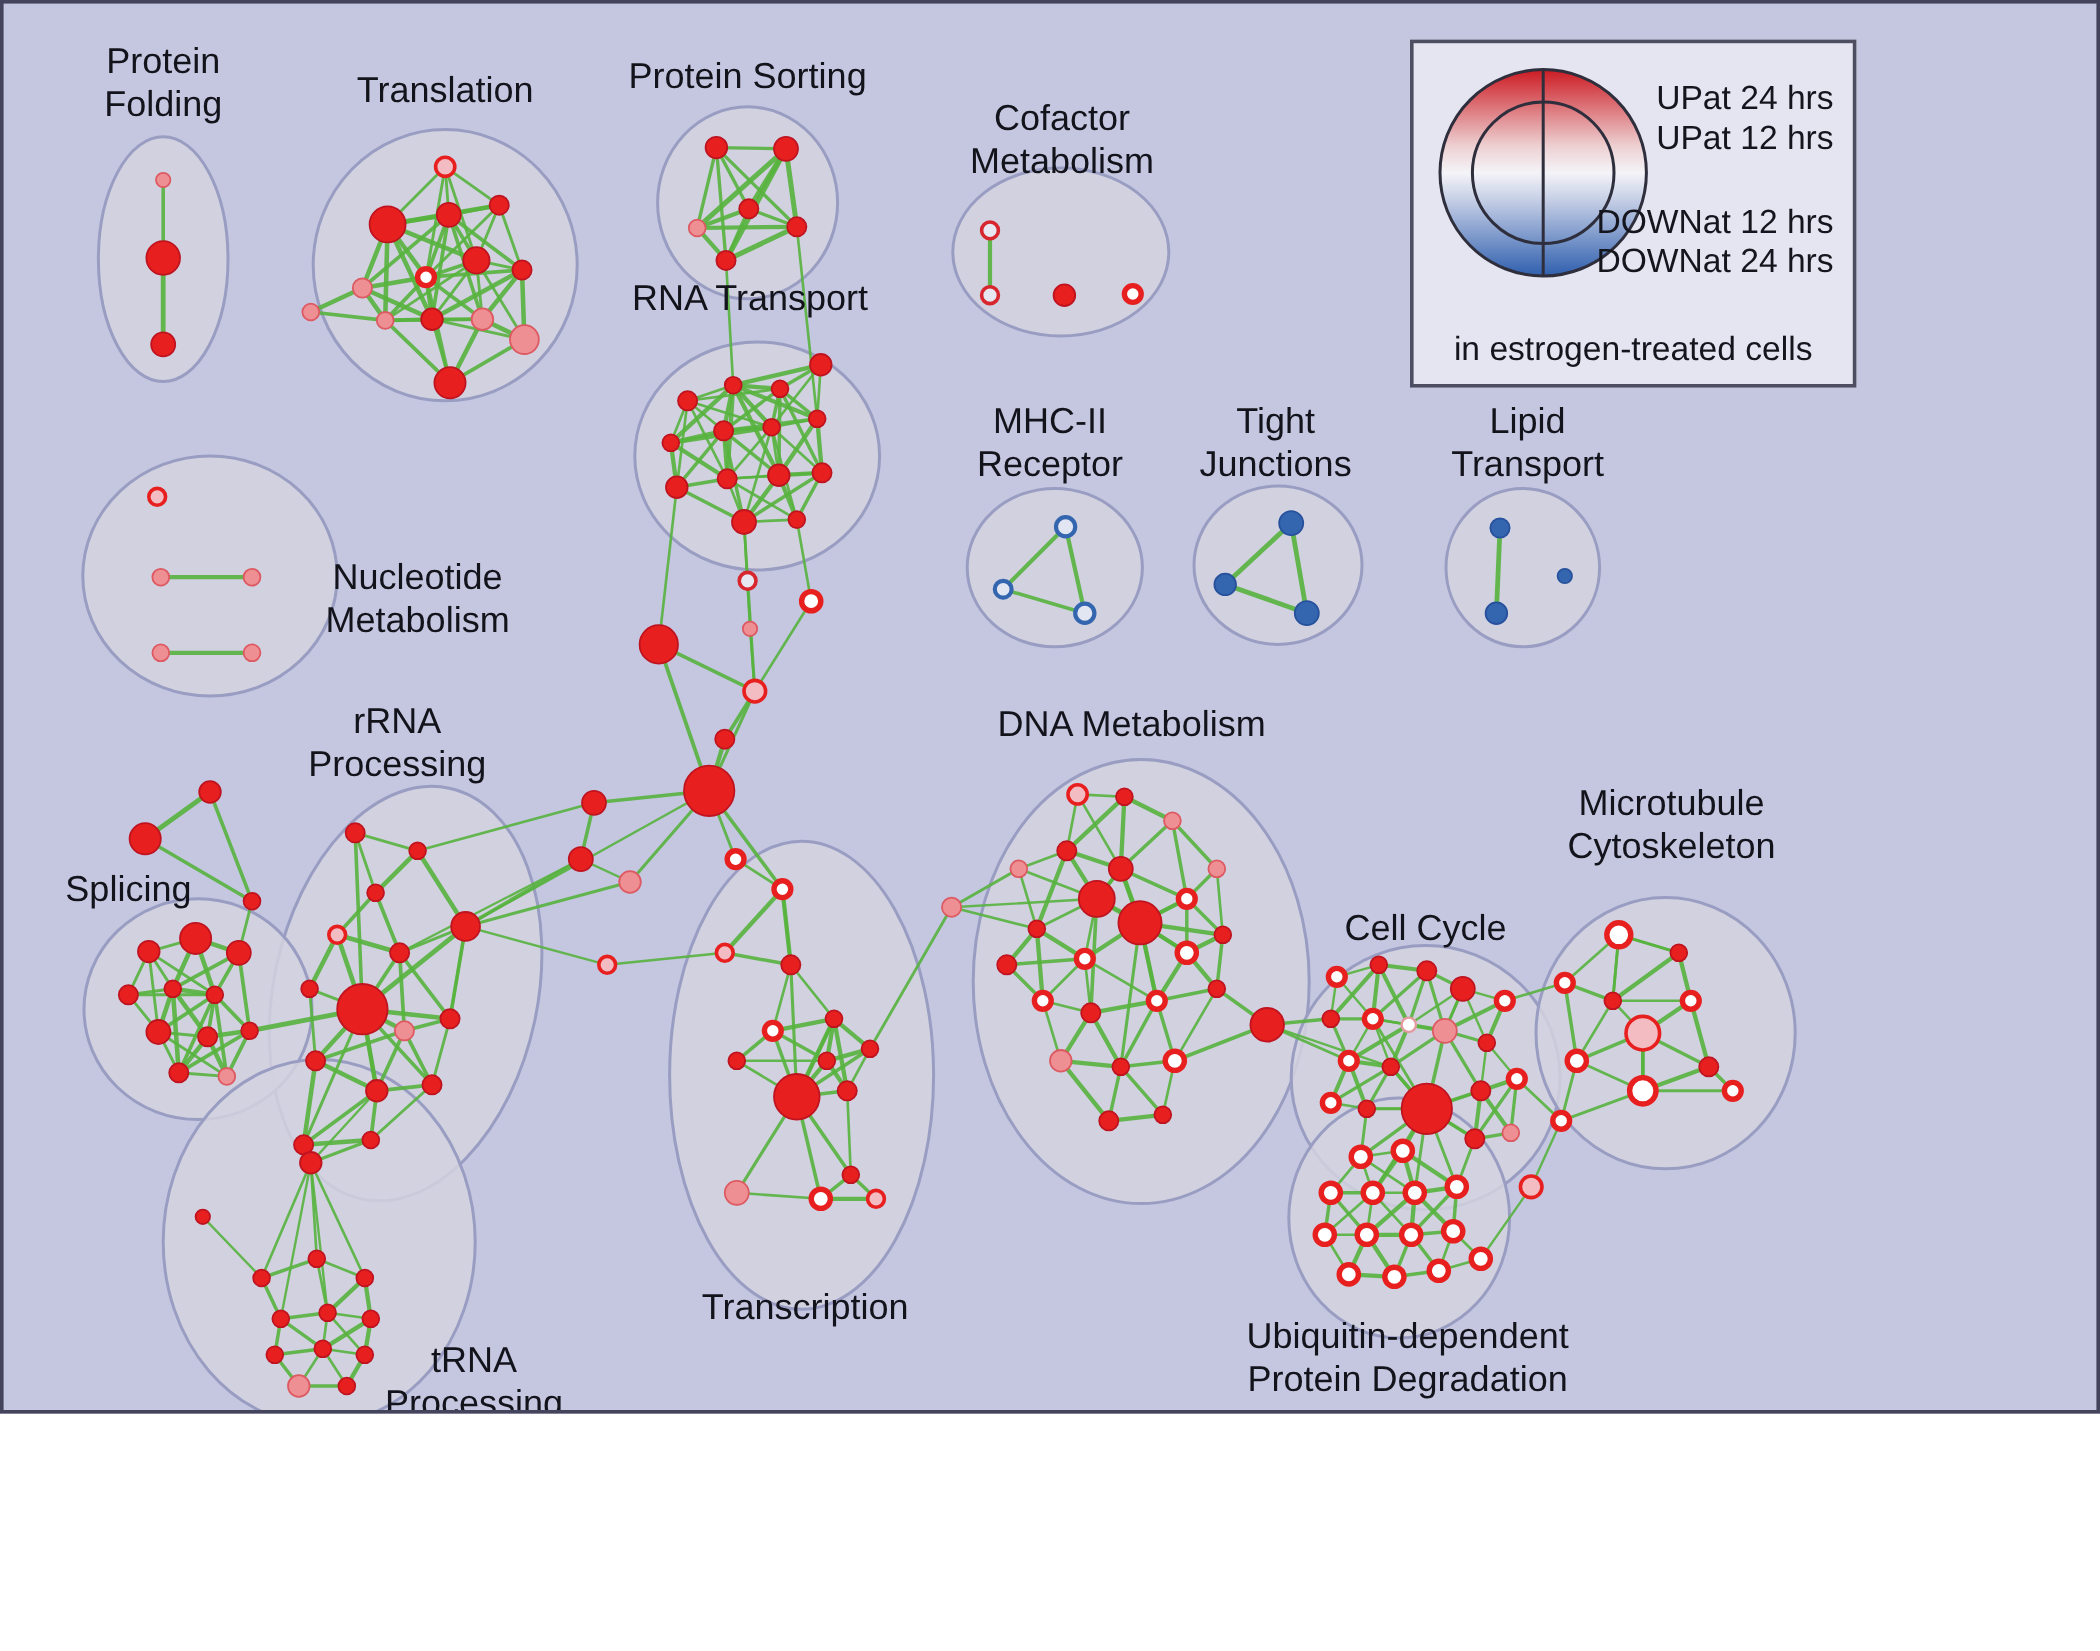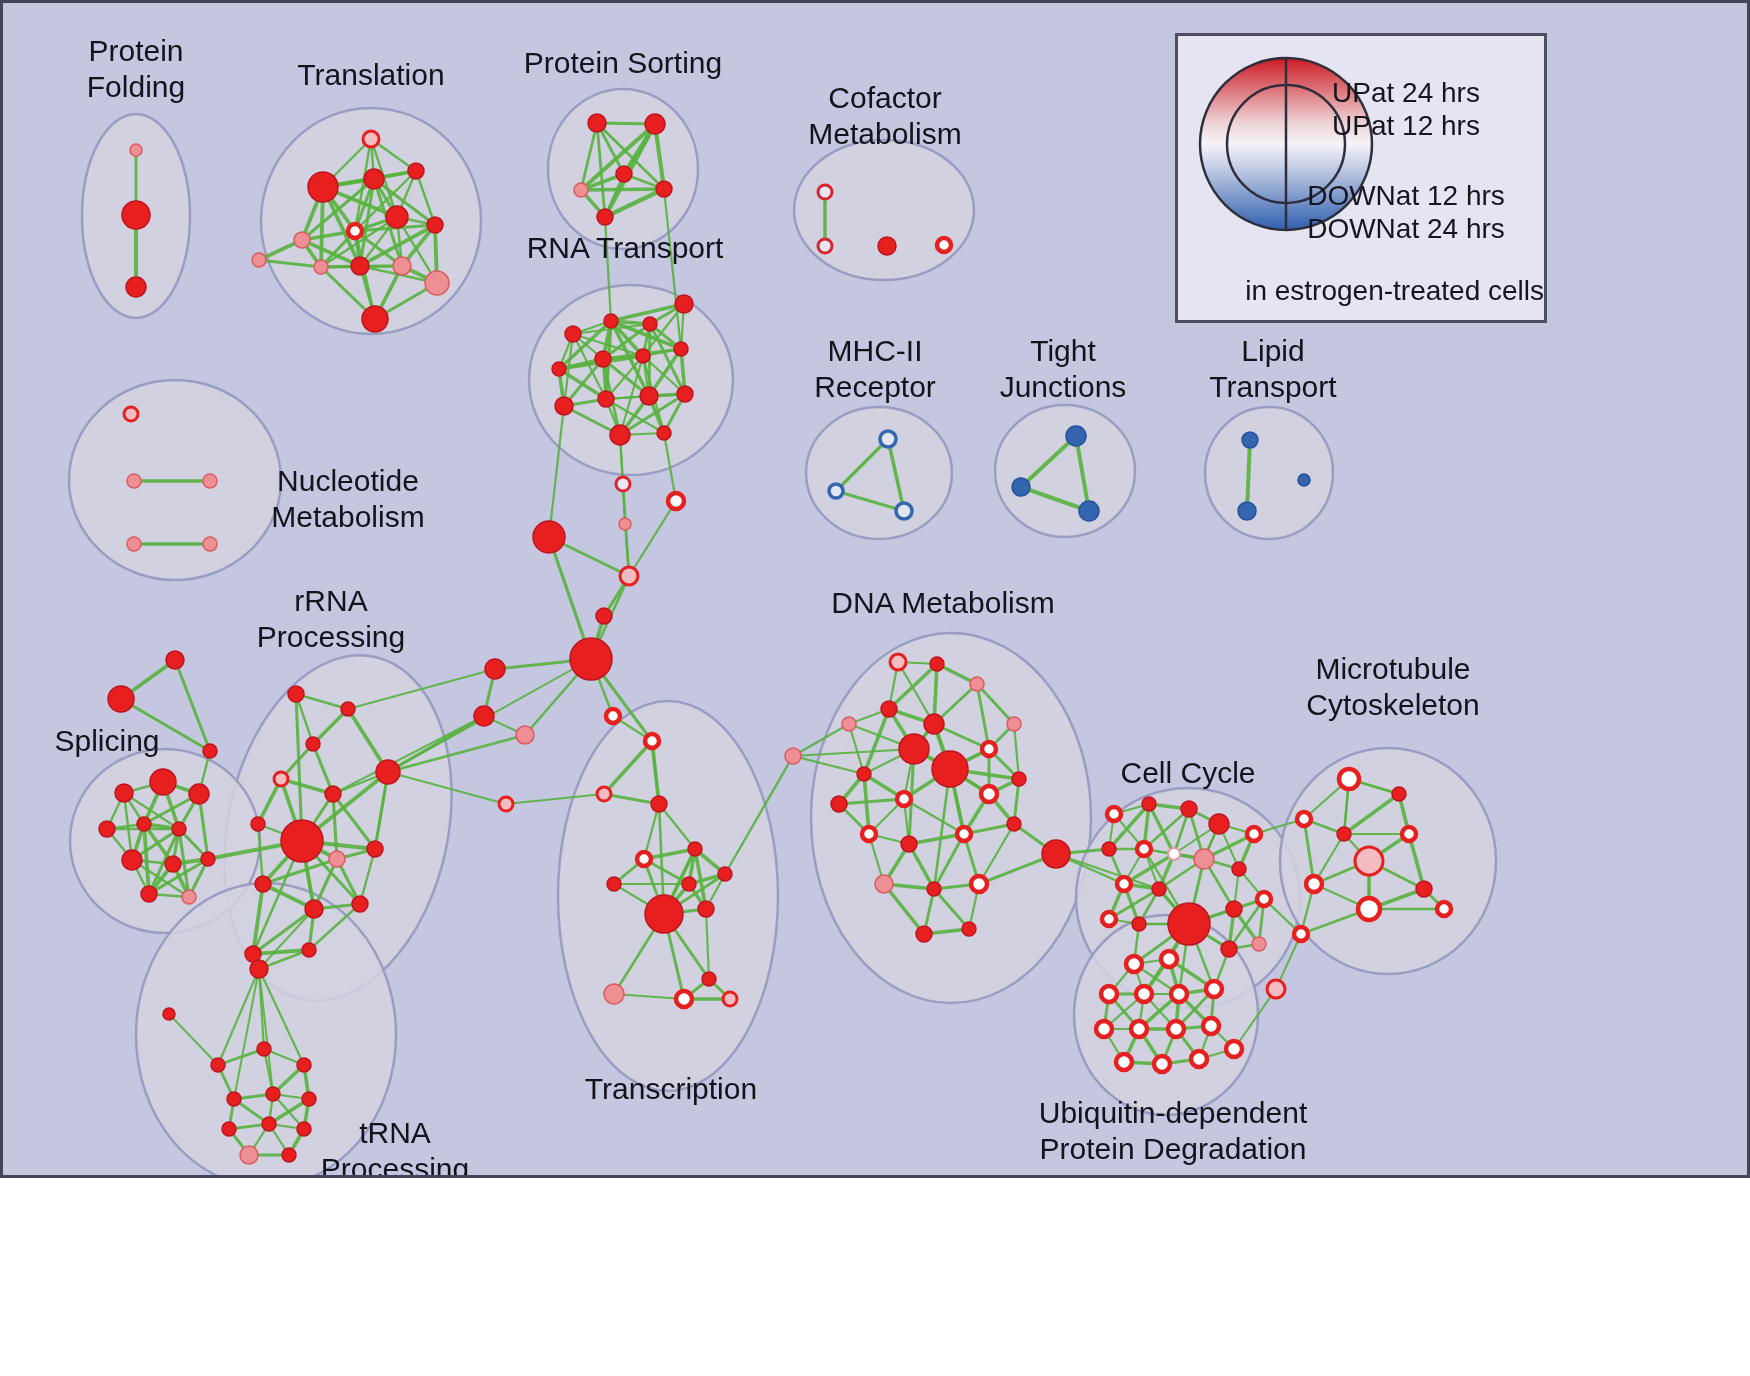--- a/index.html
+++ b/index.html
@@ -12,26 +12,26 @@
   }
   #network { position:absolute; left:0; top:0; width:1750px; height:1376px; }
   .cluster { fill:var(--ellipse-fill,#d2d2df); fill-opacity:.85; stroke:var(--ellipse-stroke,#9a9dc2); stroke-width:2.5; }
   .cluster-label { font-family:"Liberation Sans",sans-serif; font-size:30px; fill:#13131b; text-anchor:middle; }
   .legend {
     position:absolute; left:1172px; top:30px; width:372px; height:290px;
     background:#e4e5f1; border:3px solid #4e4e62; z-index:2;
   }
   .legend-glyph { position:absolute; left:16px; top:16px; }
   .legend-row {
-    position:absolute; left:106px; right:16px; display:flex; justify-content:center;
-    font-size:28px; color:#15151d; line-height:32px;margin-top:11px;
+    position:absolute; left:106px; right:16px; display:flex; justify-content:flex-end;
+    font-size:28px; color:#15151d; line-height:32px;
   }
   .row-0 { top:30px; } .row-1 { top:63px; } .row-2 { top:133px; } .row-3 { top:166px; }
   .legend-caption {
-    position:absolute; left:0; right:0; bottom:12px; text-align:right;
+    position:absolute; left:0; right:0; bottom:12px; text-align:center;
     font-size:28px; line-height:35px; color:#15151d;
   }
 </style>
 </head>
 <body>
 
 <div class="stage">
 
   <svg id="network" viewBox="0 0 1750 1376" xmlns="http://www.w3.org/2000/svg">
       <g>

